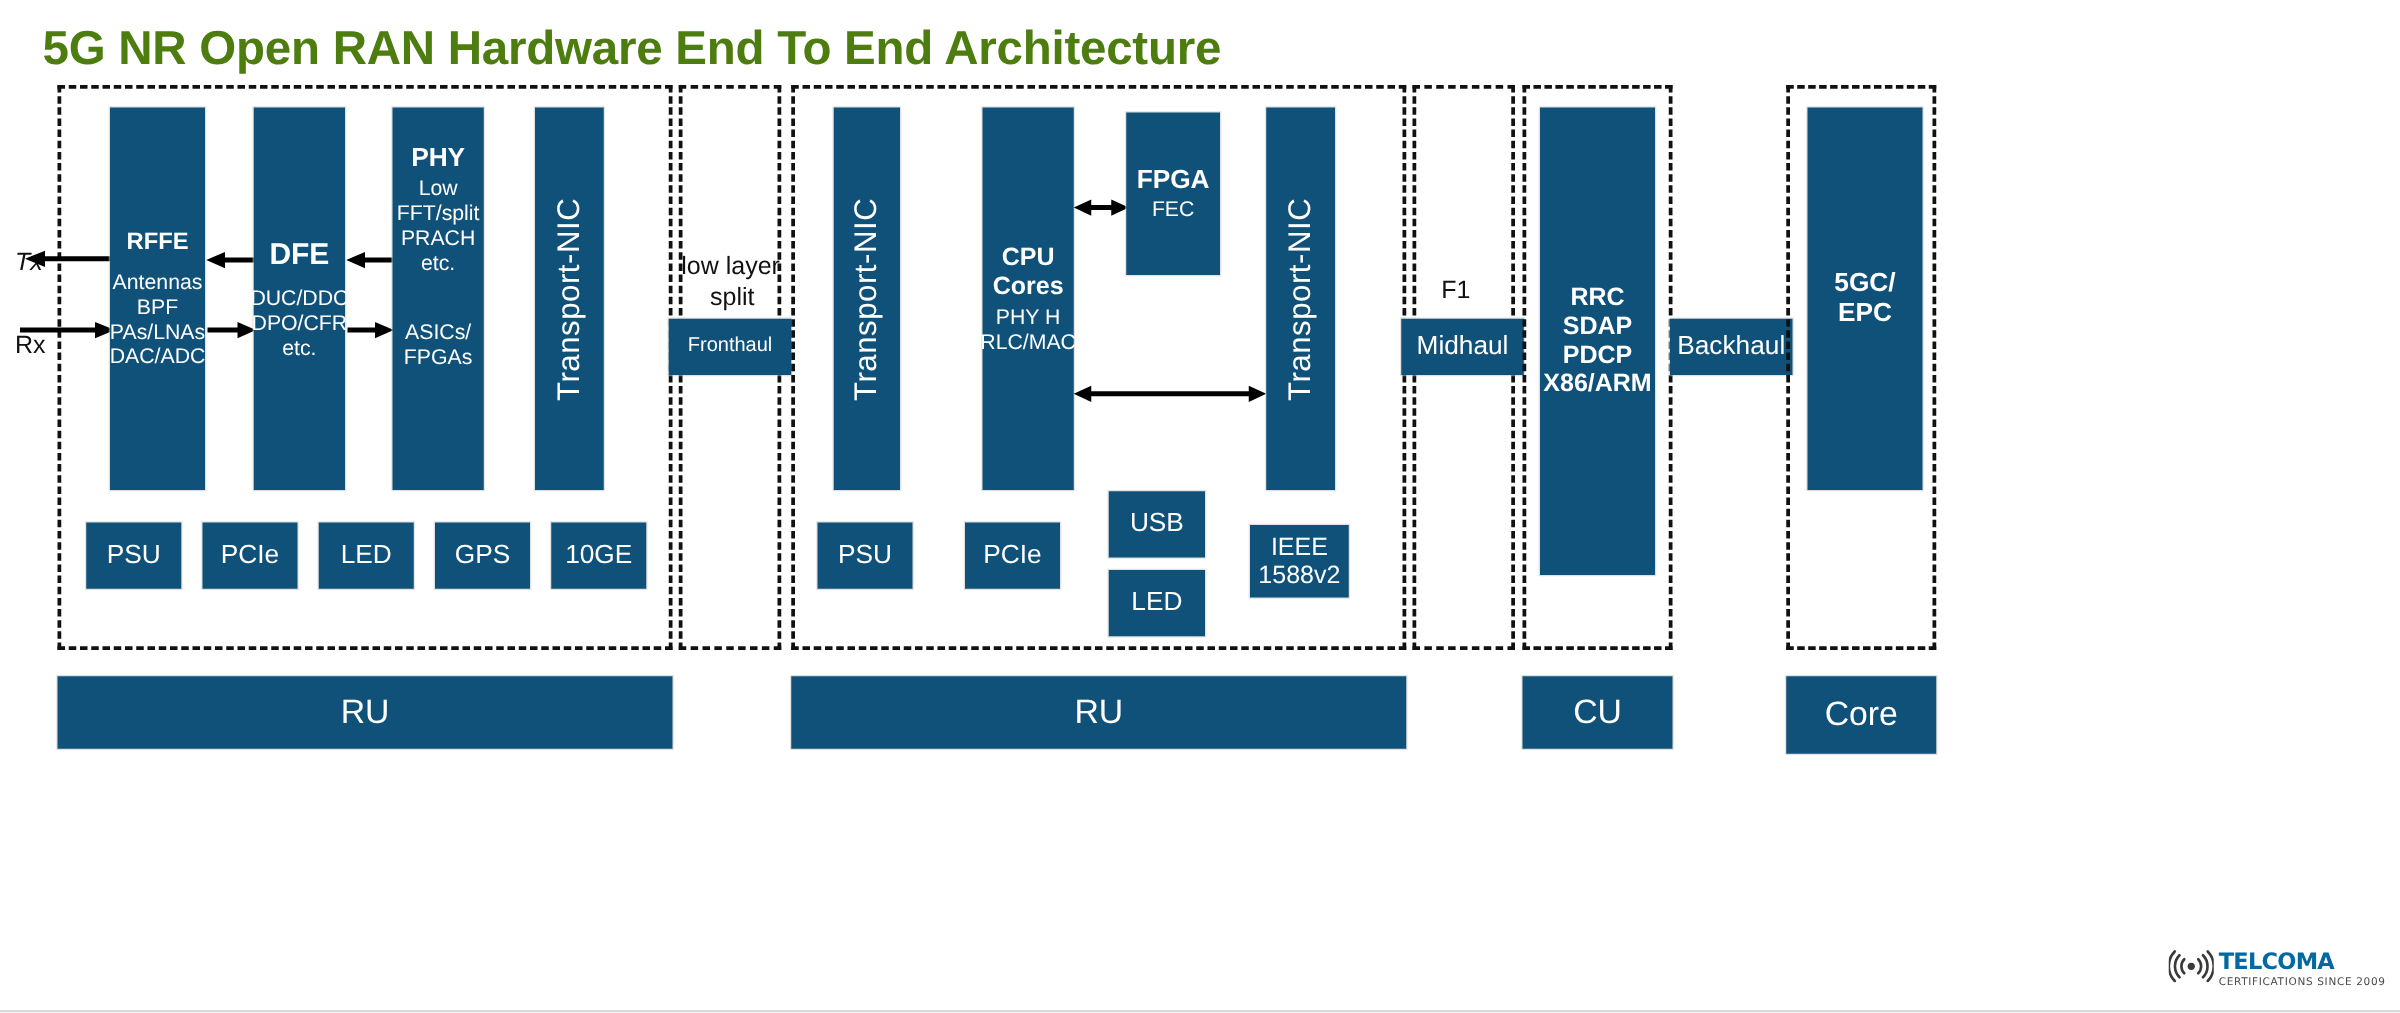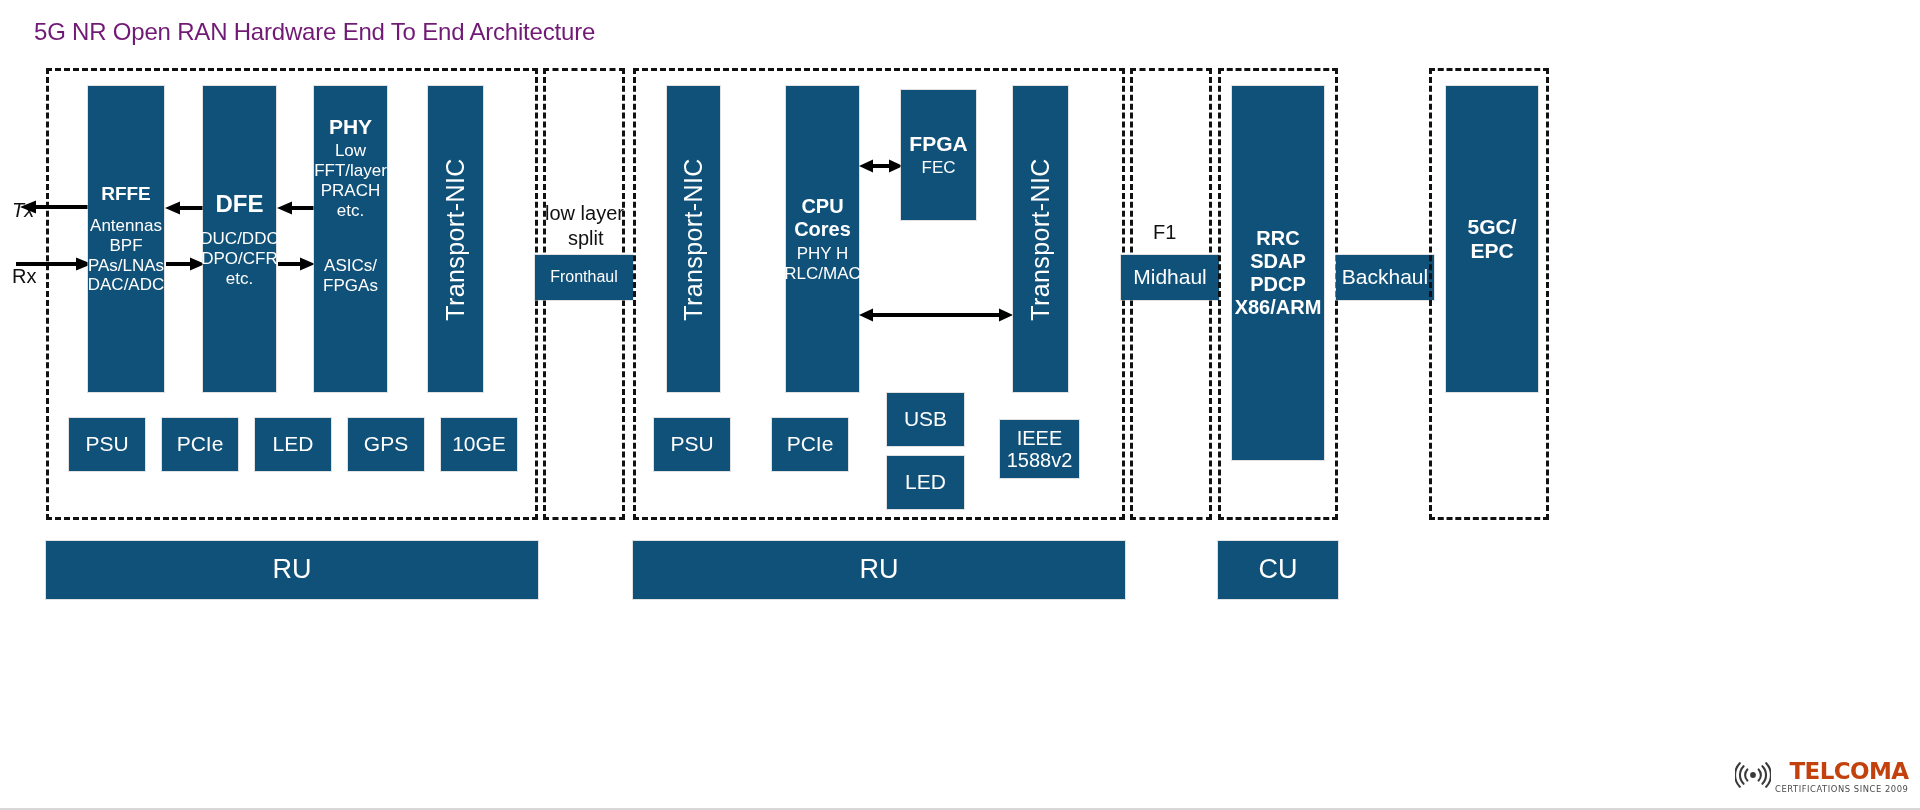--- a/index.html
+++ b/index.html
@@ -6,21 +6,21 @@
   html, body {
     width: 1920px; height: 810px;
     background: #ffffff;
     font-family: "Liberation Sans", sans-serif;
     overflow: hidden;
   }
   #stage { position: relative; width: 1920px; height: 810px; background: #fff; }
 
   .title {
     position: absolute; left: 34px; top: 18px;
-    font-size: 24px; font-weight: 400; color: #701a75;
+    font-size: 38px; font-weight: 700; color: #4d7c0f;
     letter-spacing: -0.2px; white-space: nowrap;
   }
 
   
   .dashed {
     position: absolute;
     border: 3px dashed #111111;
     background: transparent;
   }
 
@@ -62,22 +62,22 @@
 
   
   .footer-rule {
     position: absolute; left: 0; bottom: 0; width: 1920px; height: 2px;
     background: #d7d7d7;
   }
   .logo { position: absolute; display: flex; align-items: center; gap: 4px; }
   .logo-wordmark { display: flex; flex-direction: column; align-items: stretch; }
   .logo-name {
     font-family: "DejaVu Sans", sans-serif;
-    font-weight: 700; font-size: 23px; color: #c2410c;
-    letter-spacing: -0.6px; line-height: 1; text-align: right;
+    font-weight: 700; font-size: 18px; color: #0369a1;
+    letter-spacing: -0.6px; line-height: 1;
   }
   .logo-tag {
     font-family: "DejaVu Sans", sans-serif;
     font-size: 8.4px; color: #4a4a4a; letter-spacing: 0.55px;
     line-height: 1; margin-top: 2px; text-align: center;
   }
 </style>
 </head>
 <body>
 
@@ -143,21 +143,21 @@
   <div class="arrow" style="left:276px; top:257px;">
     <svg width="40" height="14" viewBox="0 0 40 14">
       <line x1="2" y1="7" x2="26" y2="7" stroke="#000" stroke-width="4"></line>
       <polygon points="39,7 24,0.5 24,13.5" fill="#000"></polygon>
     </svg>
   </div>
 
   <div class="blk" style="left:314px; top:86px; width:73px; height:306px; font-size:17px; justify-content:flex-start; padding-top:29px;">
     <span class="hd" style="font-size:21px; margin-bottom:2px;">PHY</span>
     <span class="sub">Low</span>
-    <span class="sub">FFT/layer</span>
+    <span class="sub">FFT/split</span>
     <span class="sub">PRACH</span>
     <span class="sub">etc.</span>
     <span class="sub" style="margin-top:36px;">ASICs/</span>
     <span class="sub">FPGAs</span>
   </div>
 
   <div class="blk vert" style="left:428px; top:86px; width:55px; height:306px;">
     <span class="rot">Transport-NIC</span>
   </div>
 
@@ -265,20 +265,23 @@
   </div>
 
   <div class="blk" style="left:1336px; top:255px; width:98px; height:45px; font-size:21px;">
     <span>Backhaul</span>
   </div>
 
   <div class="dashed" style="left:1429px; top:68px; width:120px; height:452px;"></div>
   <div class="blk" style="left:1446px; top:86px; width:92px; height:306px; font-size:21px;">
     <span class="hd">5GC/</span>
     <span class="hd">EPC</span>
+  </div>
+  <div class="blk" style="left:1429px; top:541px; width:120px; height:62px; font-size:27px;">
+    <span>Core</span>
   </div>
 
   <div class="logo" style="left:1735px; top:760px;">
     <span style="display:block;">
       <svg width="36" height="26" viewBox="0 0 36 26">
         <circle cx="18" cy="13" r="2.9" fill="#3a3a3a"></circle>
         <path d="M12.4 7.4 A8 8 0 0 0 12.4 18.6" stroke="#3a3a3a" stroke-width="2.1" fill="none" stroke-linecap="round"></path>
         <path d="M23.6 7.4 A8 8 0 0 1 23.6 18.6" stroke="#3a3a3a" stroke-width="2.1" fill="none" stroke-linecap="round"></path>
         <path d="M8.6 4.2 A12.5 12.5 0 0 0 8.6 21.8" stroke="#3a3a3a" stroke-width="2.1" fill="none" stroke-linecap="round"></path>
         <path d="M27.4 4.2 A12.5 12.5 0 0 1 27.4 21.8" stroke="#3a3a3a" stroke-width="2.1" fill="none" stroke-linecap="round"></path>

